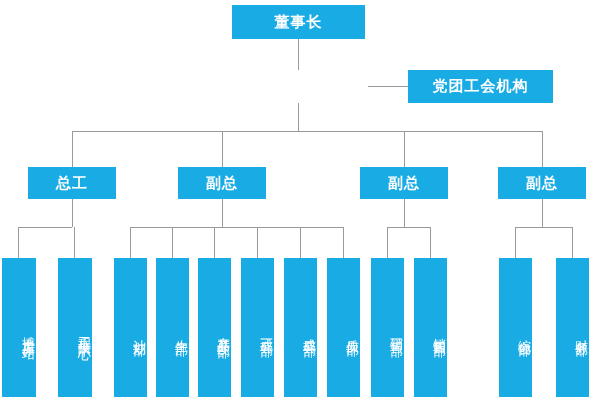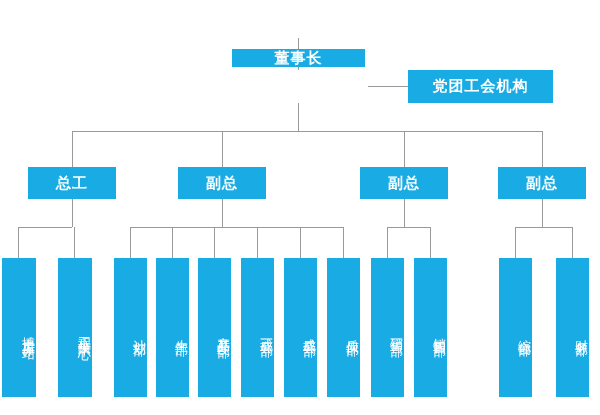--- a/index.html
+++ b/index.html
@@ -92,21 +92,21 @@
   <div class="line v" style="left:404px; top:199px; height:28px;"></div>
   <div class="line h" style="left:387px; top:227px; width:43px;"></div>
   <div class="line v" style="left:387px; top:227px; height:31px;"></div>
   <div class="line v" style="left:430px; top:227px; height:31px;"></div>
 
   <div class="line v" style="left:542px; top:199px; height:28px;"></div>
   <div class="line h" style="left:515px; top:227px; width:57px;"></div>
   <div class="line v" style="left:515px; top:227px; height:31px;"></div>
   <div class="line v" style="left:572px; top:227px; height:31px;"></div>
 
-  <div class="node horizontal" style="left:232px; top:5px; width:133px; height:18px;margin-top:44px;">董事长</div>
+  <div class="node horizontal" style="left:232px; top:5px; width:133px; height:34px;">董事长</div>
 
   <div class="node horizontal" style="left:408px; top:70px; width:145px; height:33px;">党团工会机构</div>
 
   <div class="node horizontal" style="left:28px; top:167px; width:88px; height:32px;">总工</div>
   <div class="node horizontal" style="left:178px; top:167px; width:88px; height:32px;">副总</div>
   <div class="node horizontal" style="left:360px; top:167px; width:88px; height:32px;">副总</div>
   <div class="node horizontal" style="left:498px; top:167px; width:88px; height:32px;">副总</div>
 
   <div class="node vertical" style="left:2px; top:258px; width:34px; height:139px;">博士后工作站</div>
   <div class="node vertical" style="left:58px; top:258px; width:34px; height:139px;">工程技术中心</div>

